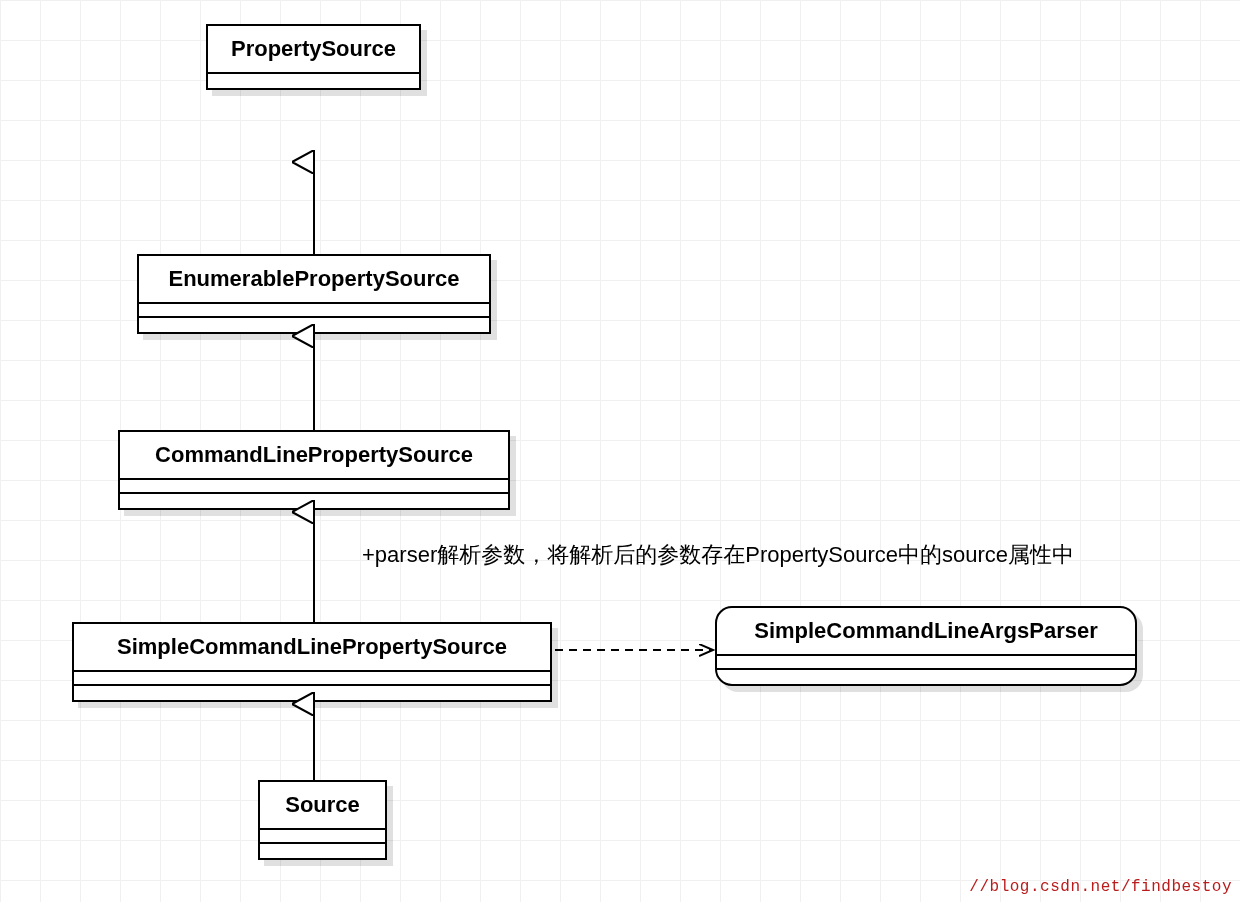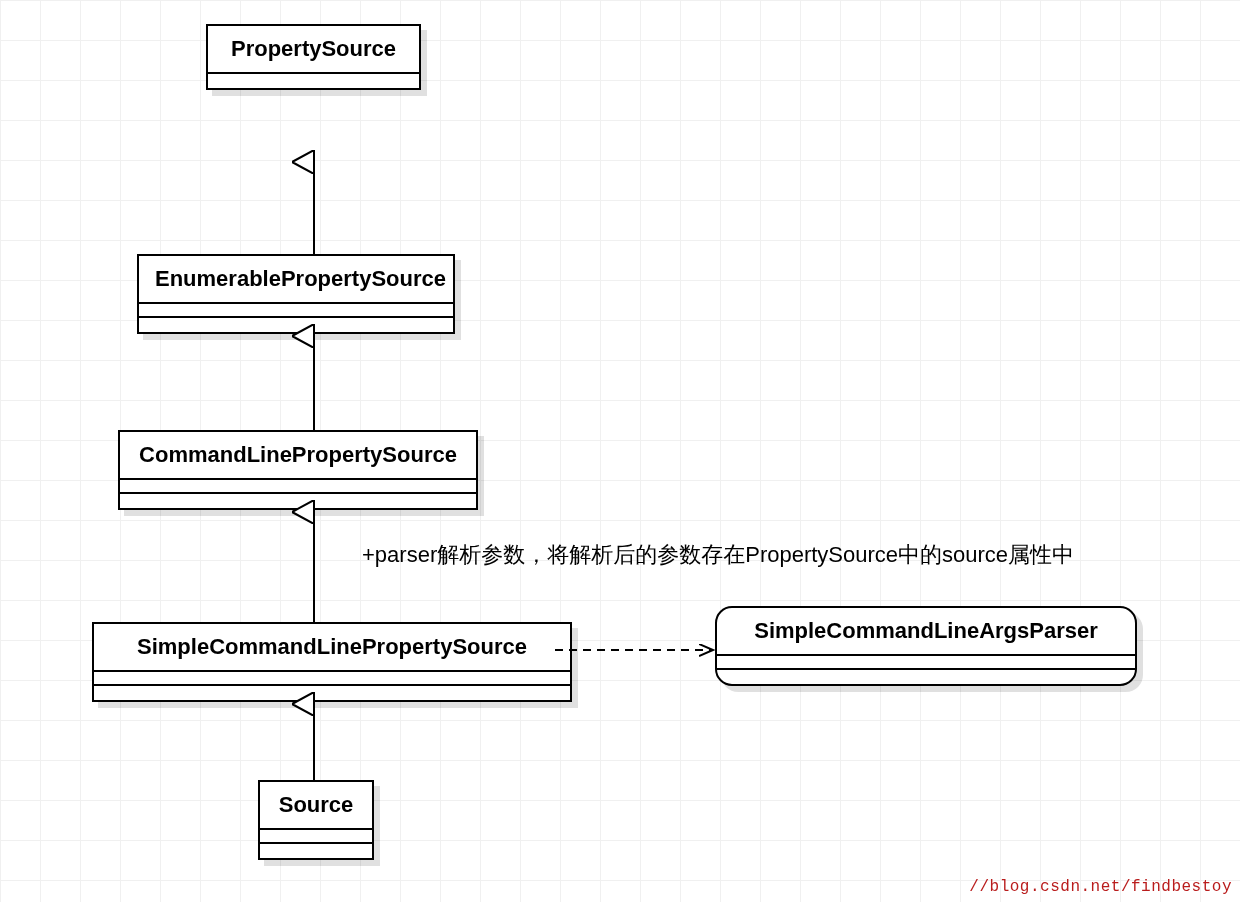--- a/index.html
+++ b/index.html
@@ -61,45 +61,45 @@
 </head>
 <body>
 
 <div class="grid"></div>
 
 <div class="uml-box" style="left:206px; top:24px; width:215px;">
   <div class="uml-title">PropertySource</div>
   <div class="uml-methods"></div>
 </div>
 
-<div class="uml-box" style="left:137px; top:254px; width:318px;">
+<div class="uml-box" style="left:137px; top:254px; width:354px;">
   <div class="uml-title">EnumerablePropertySource</div>
   <div class="uml-attrs" style="min-height:14px; padding:0; border-bottom:2px solid #000;"></div>
   <div class="uml-methods"></div>
 </div>
 
-<div class="uml-box" style="left:118px; top:430px; width:360px;">
+<div class="uml-box" style="left:118px; top:430px; width:392px;">
   <div class="uml-title">CommandLinePropertySource</div>
   <div class="uml-attrs" style="min-height:14px; padding:0; border-bottom:2px solid #000;"></div>
   <div class="uml-methods"></div>
 </div>
 
-<div class="uml-box" style="left:92px; top:622px; width:480px;">
+<div class="uml-box" style="left:72px; top:622px; width:480px;">
   <div class="uml-title">SimpleCommandLinePropertySource</div>
   <div class="uml-attrs" style="min-height:14px; padding:0; border-bottom:2px solid #000;"></div>
   <div class="uml-methods"></div>
 </div>
 
 <div class="uml-box" style="left:715px; top:606px; width:422px;border-radius:17px;">
   <div class="uml-title">SimpleCommandLineArgsParser</div>
   <div class="uml-attrs" style="min-height:14px; padding:0; border-bottom:2px solid #000;"></div>
   <div class="uml-methods"></div>
 </div>
 
-<div class="uml-box" style="left:258px; top:780px; width:116px;">
+<div class="uml-box" style="left:258px; top:780px; width:129px;">
   <div class="uml-title">Source</div>
   <div class="uml-attrs" style="min-height:14px; padding:0; border-bottom:2px solid #000;"></div>
   <div class="uml-methods"></div>
 </div>
 
 <div class="note" style="left:362px; top:540px;">+parser解析参数，将解析后的参数存在PropertySource中的source属性中</div>
 
 <div class="watermark">//blog.csdn.net/findbestoy</div>
 
 <svg class="overlay" width="1240" height="902">

